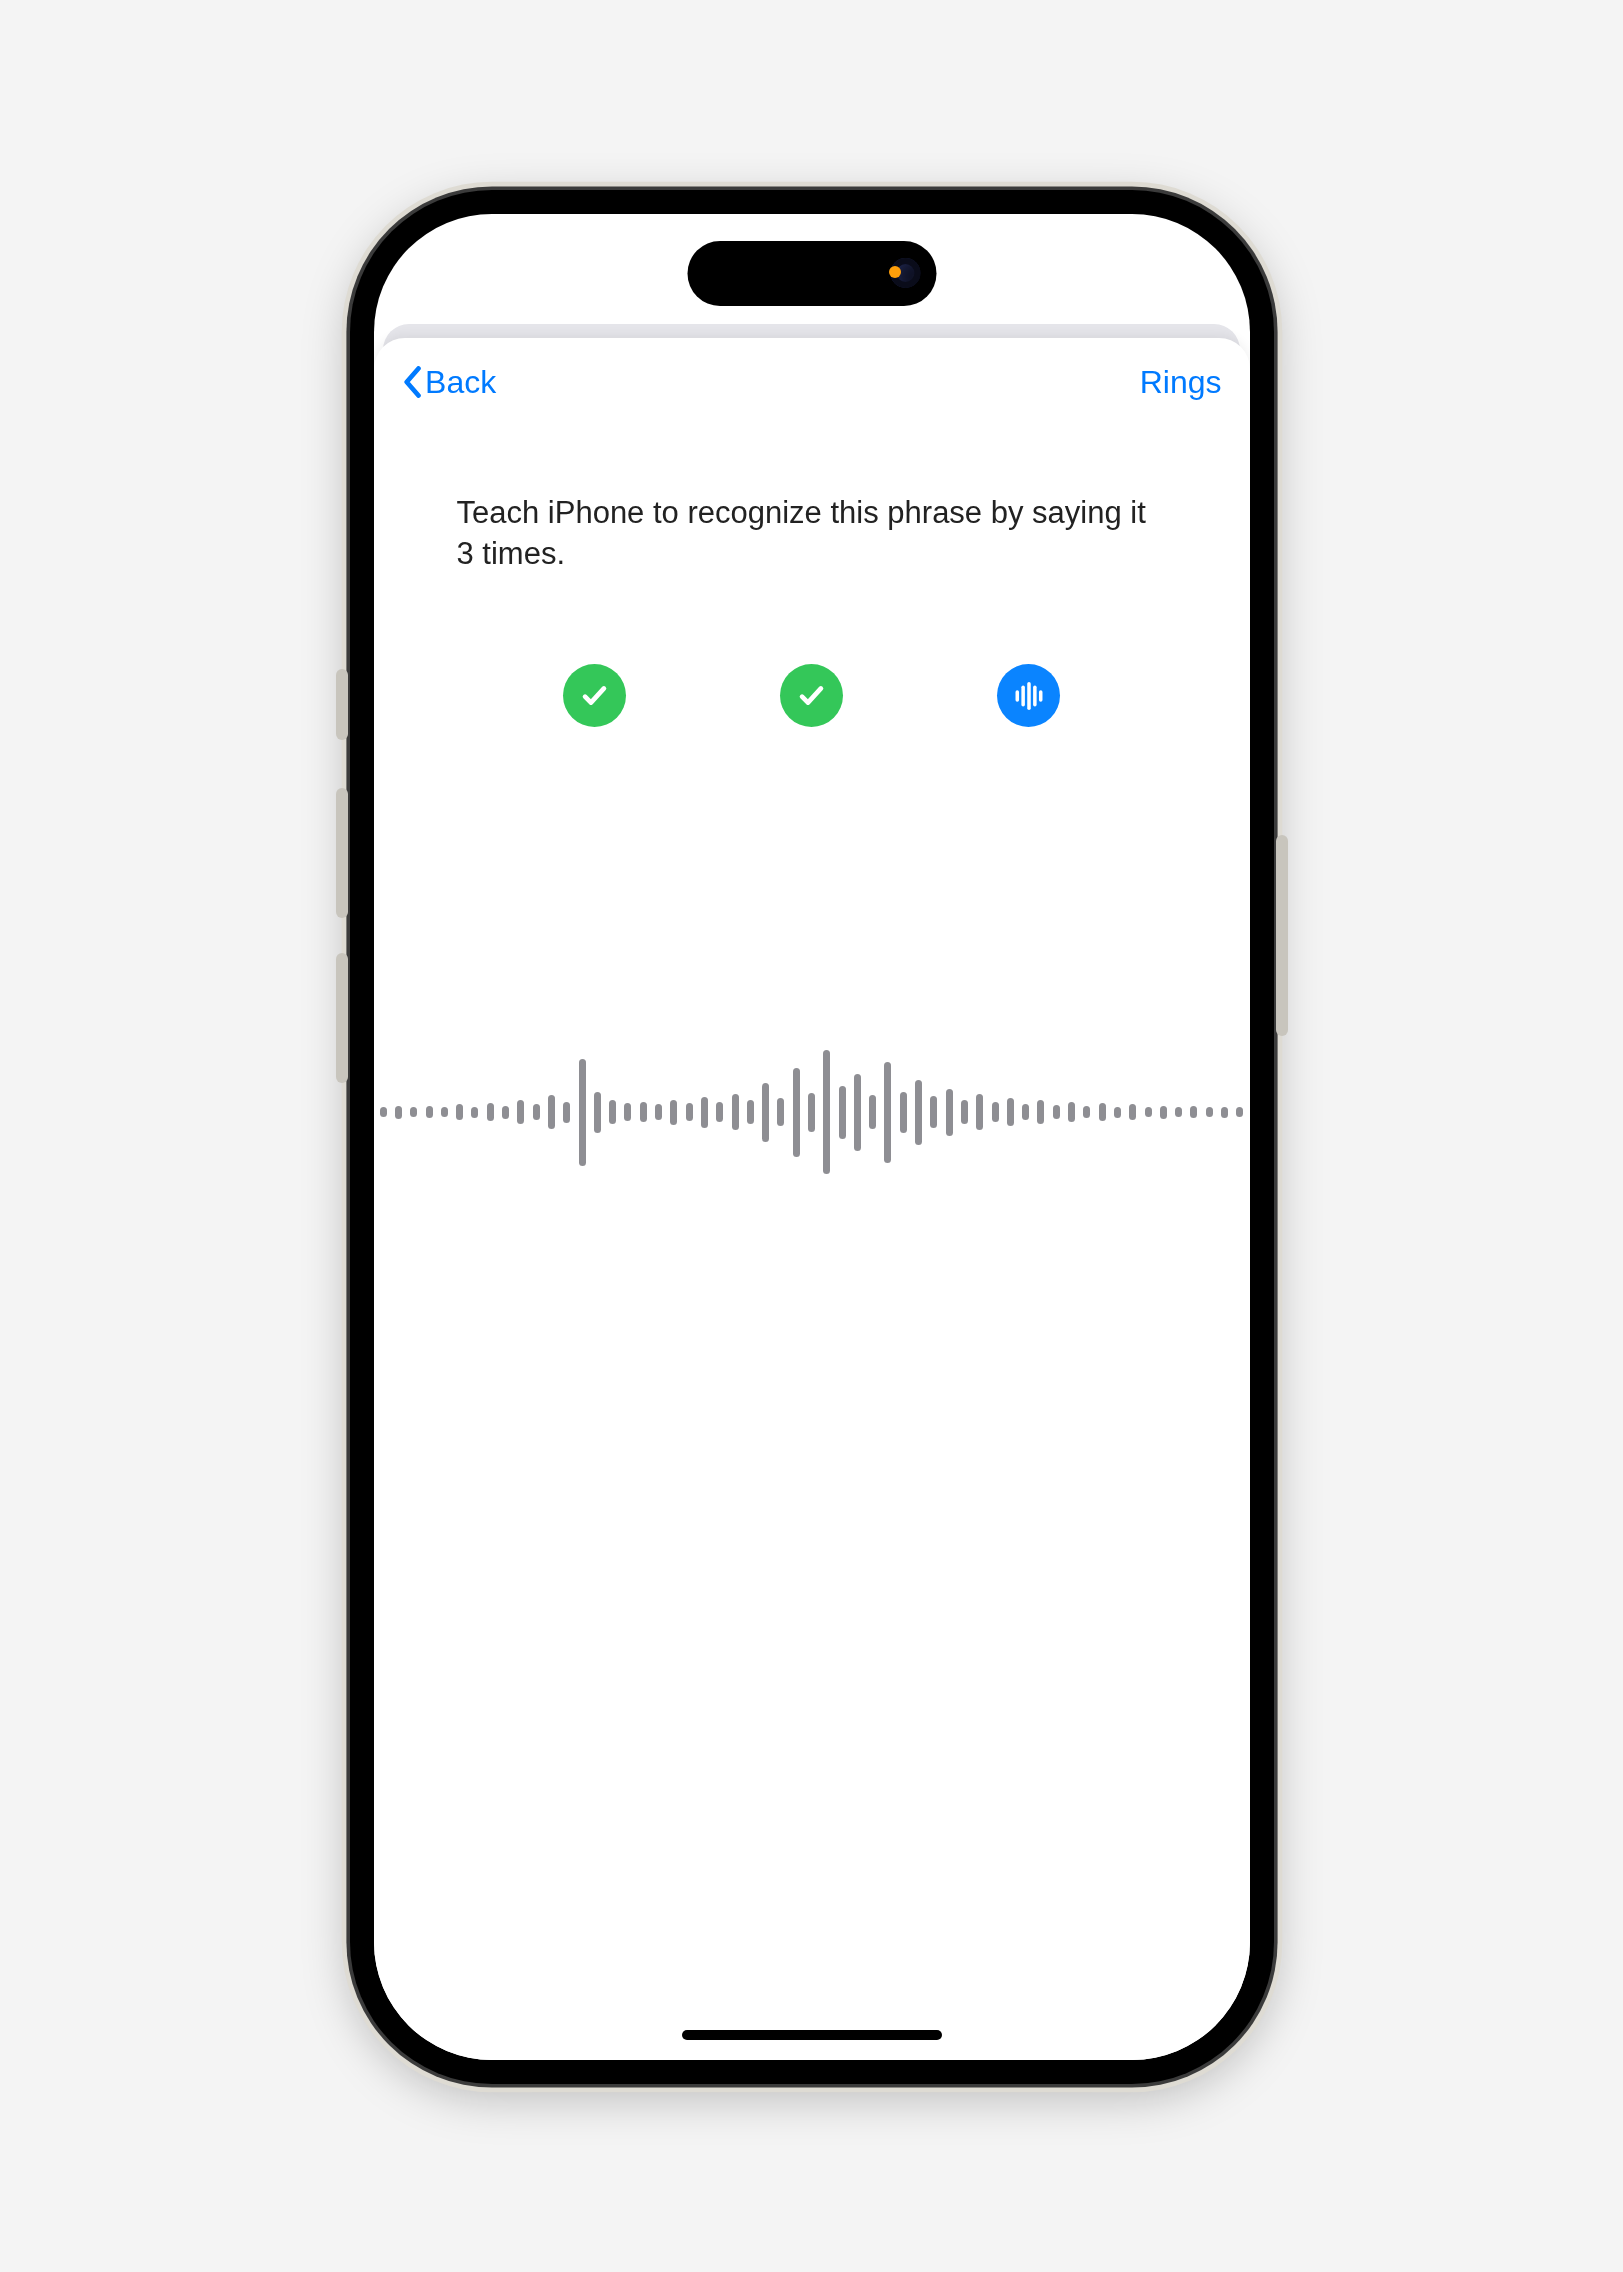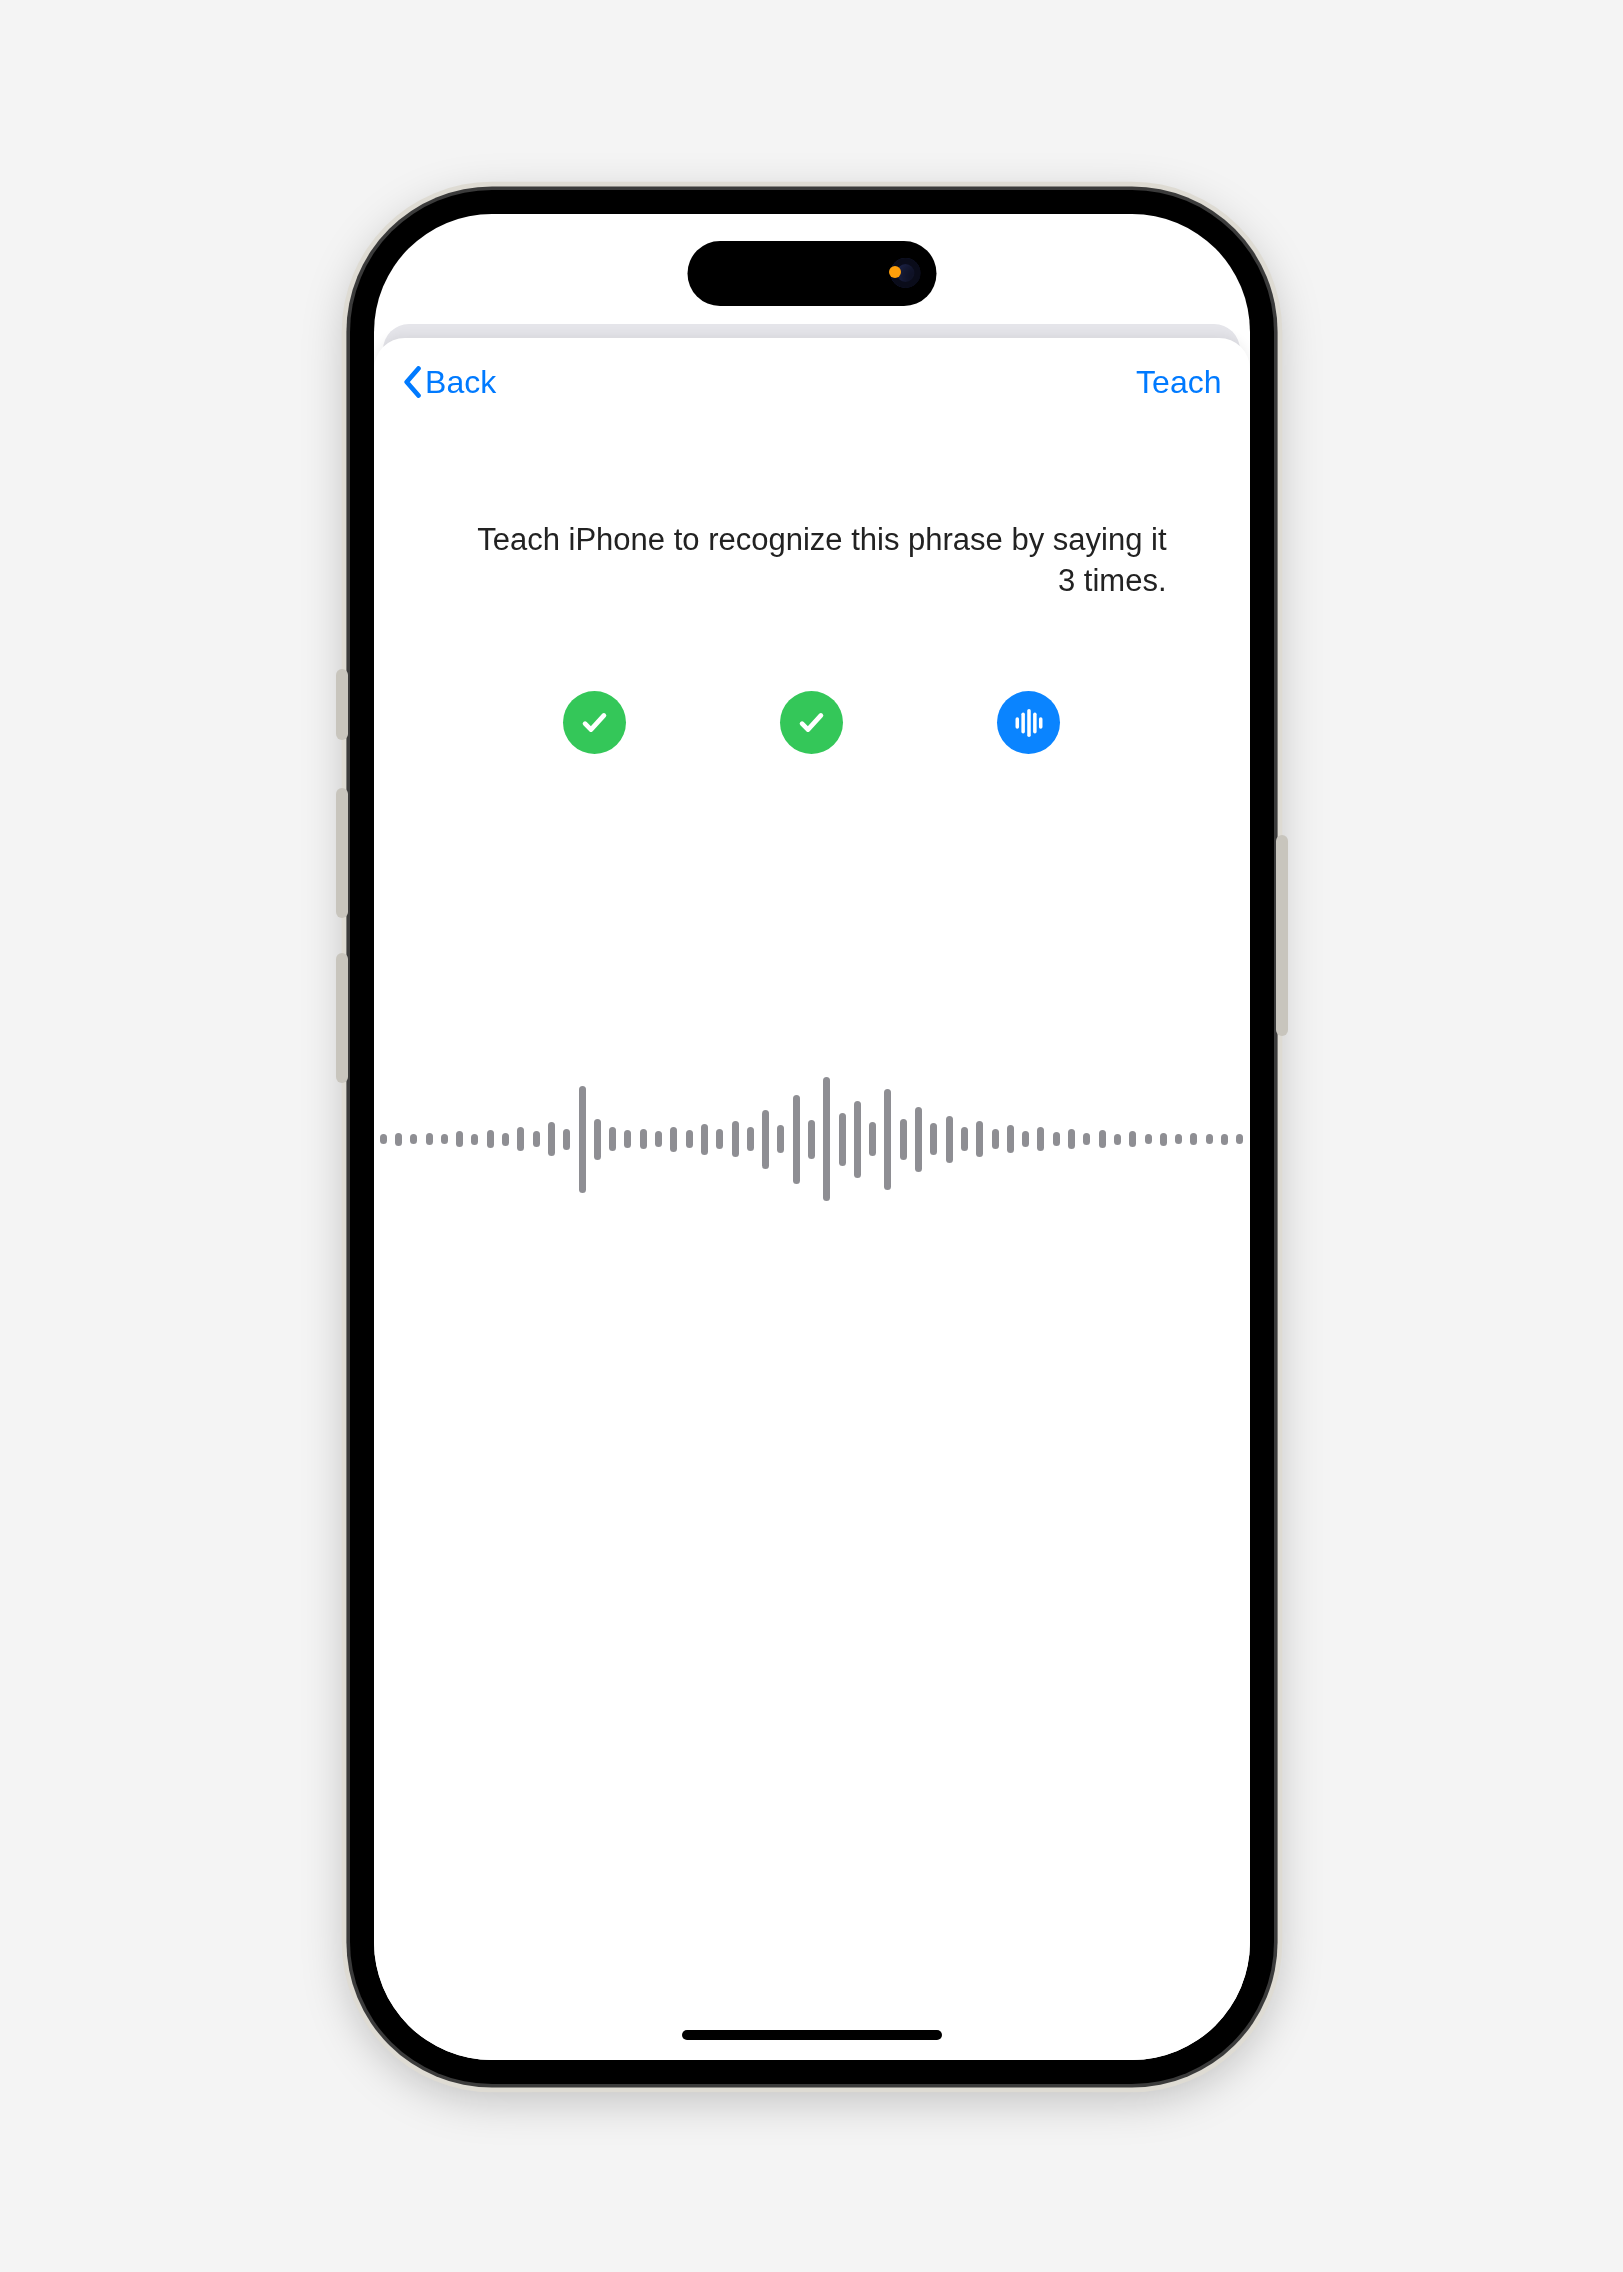--- a/index.html
+++ b/index.html
@@ -70,21 +70,21 @@
   }
   .nav .back{display:flex;align-items:center;gap:3.6px;}
   .nav a{cursor:pointer;text-align:center;}
   
   .content{flex:1;display:flex;flex-direction:column;align-items:center;padding:0 47px;}
   .title{
     margin-top:112px;text-align:center;font-weight:700;color:#111;
     font-size:59px;line-height:1.18;letter-spacing:-0.3px;
   }
   .subtitle{
-    margin-top:92px;text-align:right;color:#222;font-size:31px;line-height:1.35;
+    margin-top:65px;text-align:left;color:#222;font-size:31px;line-height:1.35;
     max-width:710px;
   }
   
   .progress{margin-top:89px;display:flex;gap:154px;}
   .dot{width:63px;height:63px;border-radius:50%;display:flex;align-items:center;justify-content:center;}
   .dot.done{background:#34c759;}
   .dot.active{background:#0a84ff;}
   .dot svg{display:block;}
   
   .wave{margin-top:308px;display:flex;align-items:center;gap:8.3px;height:154px;}
@@ -114,21 +114,21 @@
     <div class="under-card"></div>
 
     <div class="sheet">
       <div class="nav">
         <a class="back">
           <svg width="20" height="32" viewBox="0 0 34 54">
               <path d="M28 4 8 27l20 23" fill="none" stroke="#007aff" stroke-width="8" stroke-linecap="round" stroke-linejoin="round"></path>
             </svg>
           <span>Back</span>
         </a>
-        <a>Teach</a>
+        <a>Rings</a>
       </div>
 
       <div class="content">
         <div class="subtitle">Teach iPhone to recognize this phrase by saying it 3 times.</div>
 
         <div class="progress">
           <div class="dot done">
             <svg width="33" height="33" viewBox="0 0 56 56">
                 <path d="M12 30l10 10 22-24" fill="none" stroke="#fff" stroke-width="8" stroke-linecap="round" stroke-linejoin="round"></path>
               </svg>

